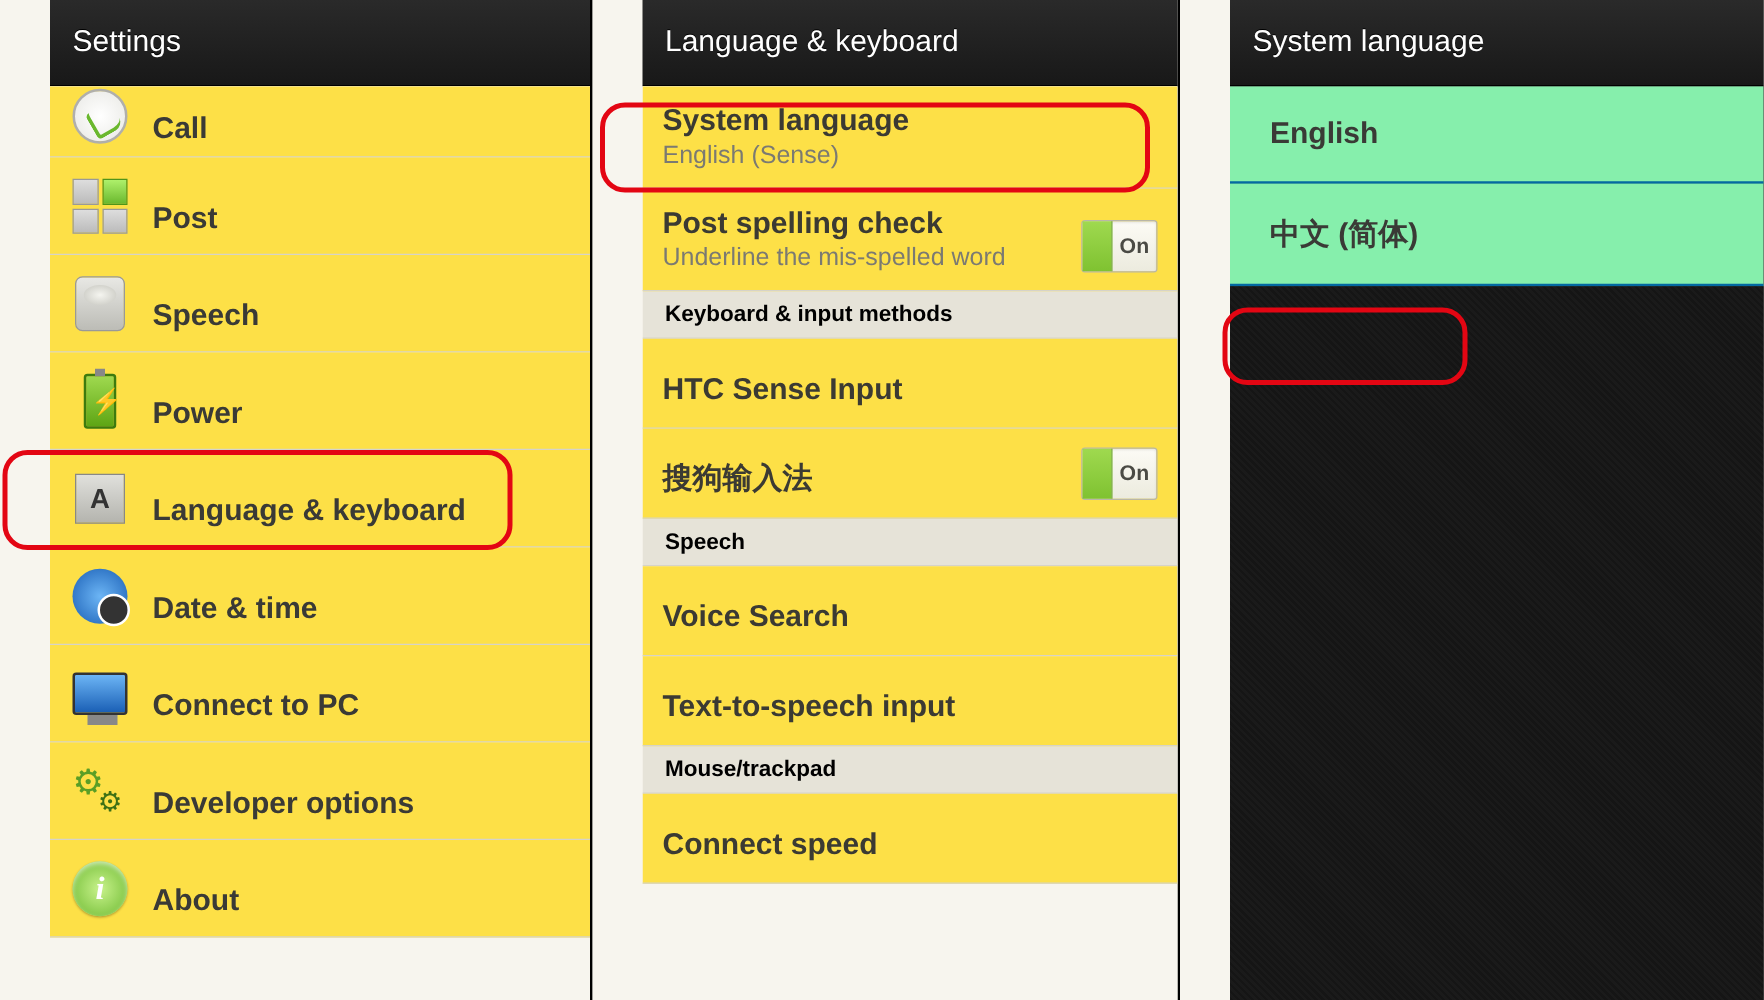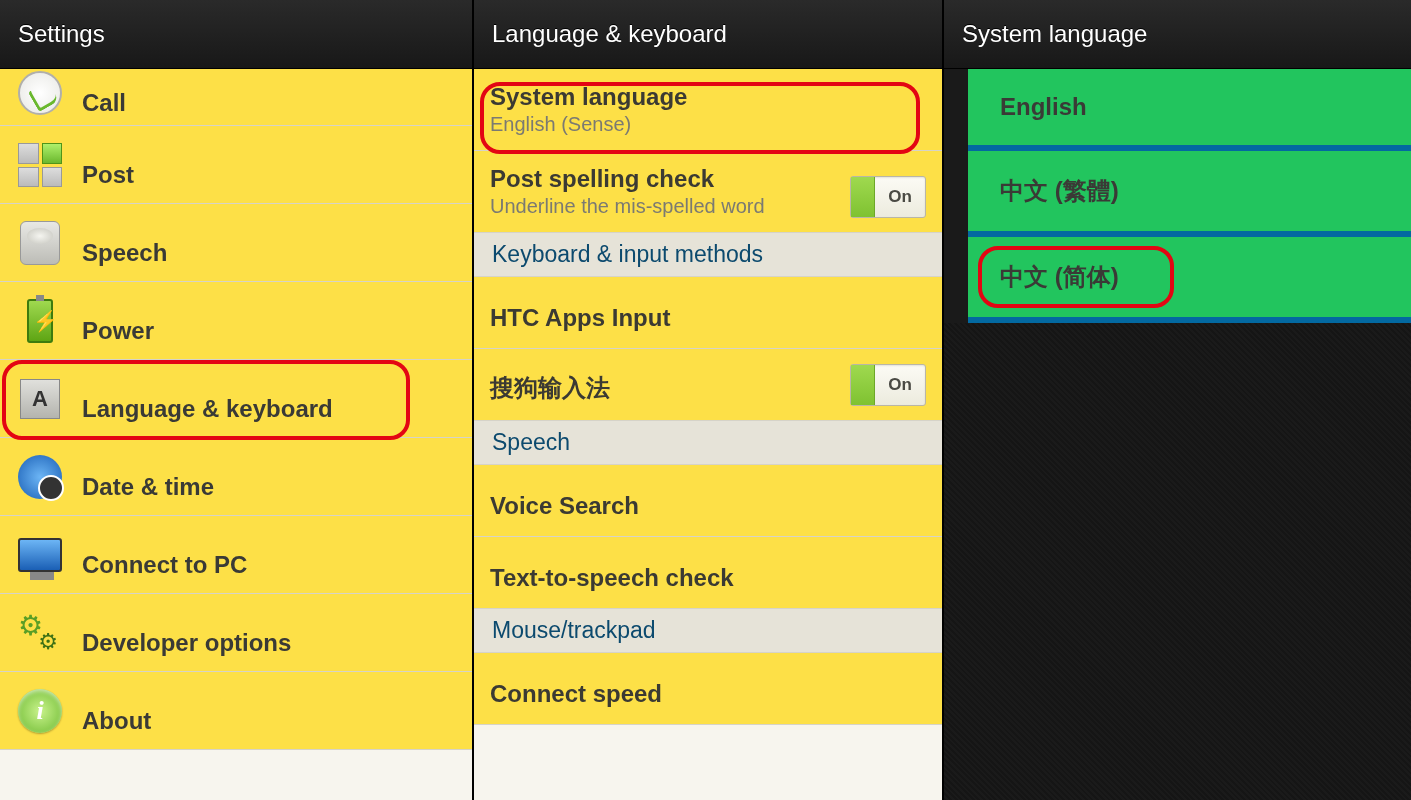--- a/index.html
+++ b/index.html
@@ -10,20 +10,21 @@
       height: 800px;
       display: flex;
       overflow: hidden;
     }
     .panel {
       height: 100%;
       border-right: 2px solid #000;
       display: flex;
       flex-direction: column;
       background: #f7f5ee;
+      padding-left: 40px;
     }
     .panel-1 { width: 474px; }
     .panel-2 { width: 470px; }
     .panel-3 { width: 467px; border-right: none; }
 
     .header {
       background: linear-gradient(#2a2a2a, #181818);
       color: #fff;
       font-size: 24px;
       padding: 20px 18px;
@@ -65,28 +66,28 @@
       font-weight: 700;
       color: #3b3a33;
       margin-bottom: 2px;
     }
     .row-sub {
       font-size: 20px;
       color: #7b7a72;
     }
     .section-header {
       background: #e6e3d8;
-      color: #0c4a6e;
-      font-weight: 400;
-      font-size: 23px;
+      color: #000000;
+      font-weight: 700;
+      font-size: 18px;
       padding: 8px 18px;
       border-bottom: 1px solid #d6d3c8;
     }
     .toggle {
-      width: 76px;
+      width: 61px;
       height: 42px;
       border: 1px solid #b9b6a7;
       border-radius: 3px;
       background: linear-gradient(#fcfbf5,#ecebde);
       display: flex;
       align-items: center;
       position: relative;
       box-shadow: inset 0 1px 2px rgba(0,0,0,0.1);
     }
     .toggle-knob {
@@ -106,27 +107,26 @@
       position: absolute;
       border: 4px solid #e30613;
       border-radius: 20px;
       pointer-events: none;
     }
     .ring-1 { top: 360px; left: 2px; width: 408px; height: 80px; }
     .ring-2 { top: 82px; left: 480px; width: 440px; height: 72px; }
     .ring-3 { top: 246px; left: 978px; width: 196px; height: 62px; }
     .panel-3 .list { background: #1a1a1a; }
     .lang-row {
-      background: #22c55e;
+      background: #86efac;
       padding: 24px 32px;
-      border-bottom: 6px solid #0369a1;
+      border-bottom: 2px solid #0369a1;
       font-size: 24px;
       font-weight: 600;
       color: #3a3a36;
-      margin-left: 24px;
     }
     .dark-fill { flex: 1; background: repeating-linear-gradient(45deg,#151515,#151515 2px,#1a1a1a 2px,#1a1a1a 4px); }
     .partial-row { min-height: 44px !important; padding-top: 0 !important; padding-bottom: 8px !important;}
 
     
     .ico-phone { width:44px;height:44px;border-radius:50%;border:2px solid #b0afab; position:relative; background:radial-gradient(circle,#fff,#e8e8e4);}
     .ico-phone:after{content:"";position:absolute;top:12px;left:12px;width:20px;height:20px;border:3px solid #6ab82e;border-radius:4px 4px 8px 4px;border-top:none;border-right:none;transform:rotate(-30deg);}
     .ico-apps { display:grid;grid-template-columns:1fr 1fr;gap:3px;width:44px;height:44px;}
     .ico-apps span{background:linear-gradient(#ddd,#bbb);border:1px solid #999;}
     .ico-apps span:nth-child(2){background:linear-gradient(#aef06b,#6ab82e);border-color:#4f9419;}
@@ -227,50 +227,49 @@
         <div class="row-title">Post spelling check</div>
         <div class="row-sub">Underline the mis-spelled word</div>
       </div>
       <div class="toggle">
         <div class="toggle-knob"></div>
         <div class="toggle-label">On</div>
       </div>
     </div>
     <div class="section-header">Keyboard &amp; input methods</div>
     <div class="settings-row slim">
-      <div class="row-title">HTC Apps Input</div>
+      <div class="row-title">HTC Sense Input</div>
     </div>
     <div class="settings-row slim">
       <div class="row-text">
           <div class="row-title">搜狗输入法</div>
         </div>
       <div class="toggle">
         <div class="toggle-knob"></div>
         <div class="toggle-label">On</div>
       </div>
     </div>
     <div class="section-header">Speech</div>
     <div class="settings-row slim">
       <div class="row-title">Voice Search</div>
     </div>
     <div class="settings-row slim">
-      <div class="row-title">Text-to-speech check</div>
+      <div class="row-title">Text-to-speech input</div>
     </div>
     <div class="section-header">Mouse/trackpad</div>
     <div class="settings-row slim">
       <div class="row-title">Connect speed</div>
     </div>
   </div>
 </div>
 
 <div class="panel panel-3">
   <div class="header">System language</div>
   <div class="list" style="display:flex;flex-direction:column;">
     <div class="lang-row">English</div>
-    <div class="lang-row">中文 (繁體)</div>
     <div class="lang-row">中文 (简体)</div>
     <div class="dark-fill"></div>
   </div>
 </div>
 
 <div class="highlight-ring ring-1"></div>
 <div class="highlight-ring ring-2"></div>
 <div class="highlight-ring ring-3"></div>
 
 </body></html>

